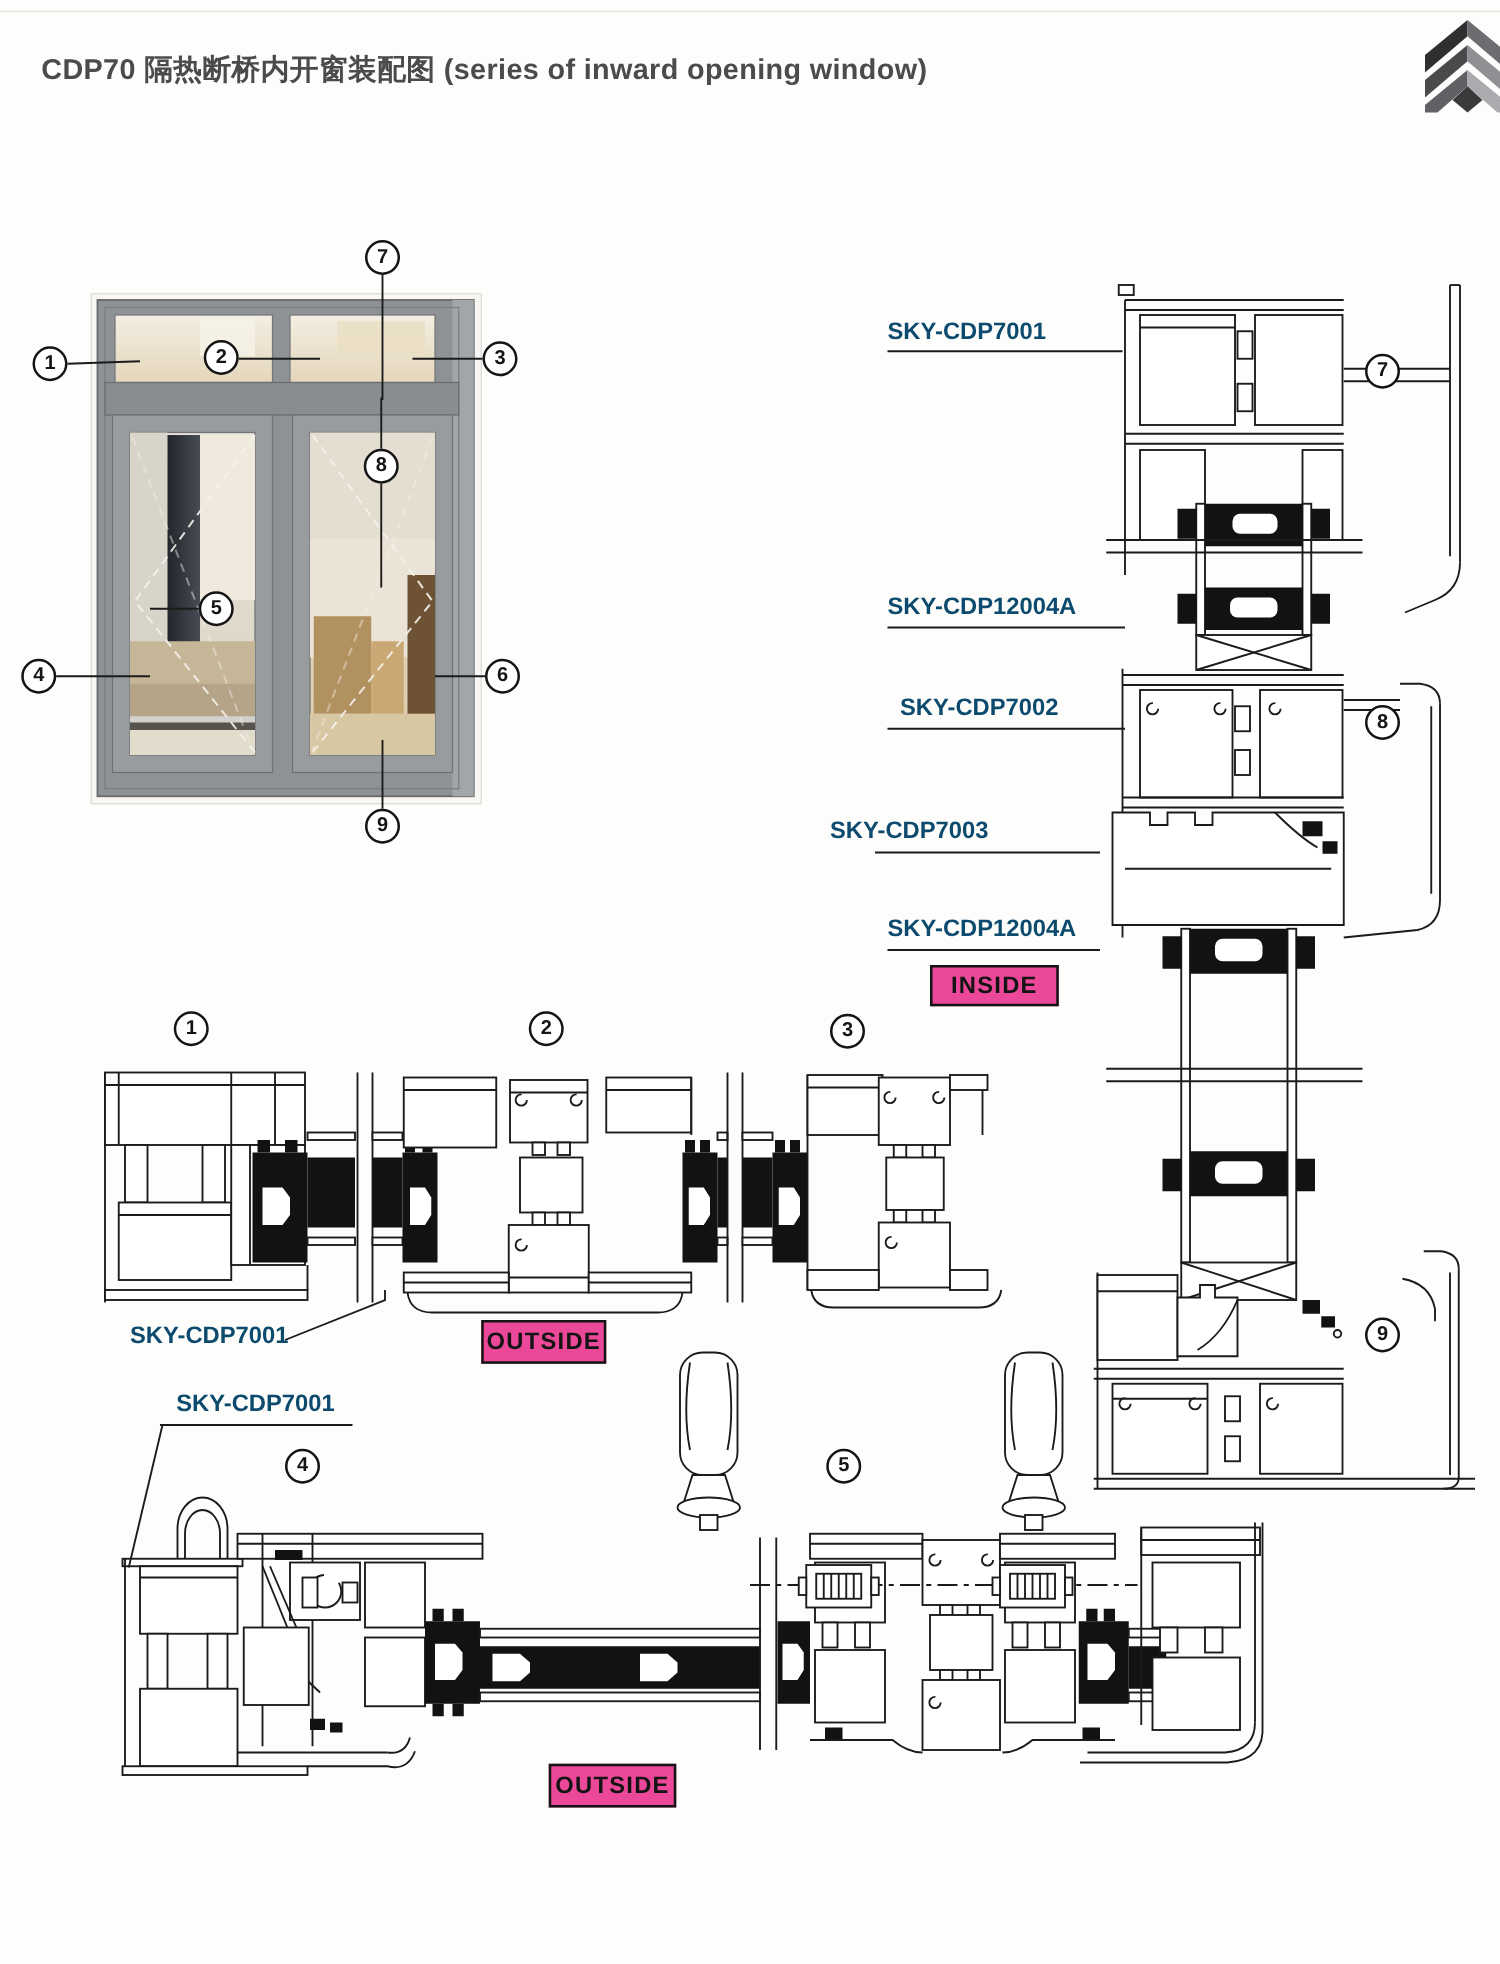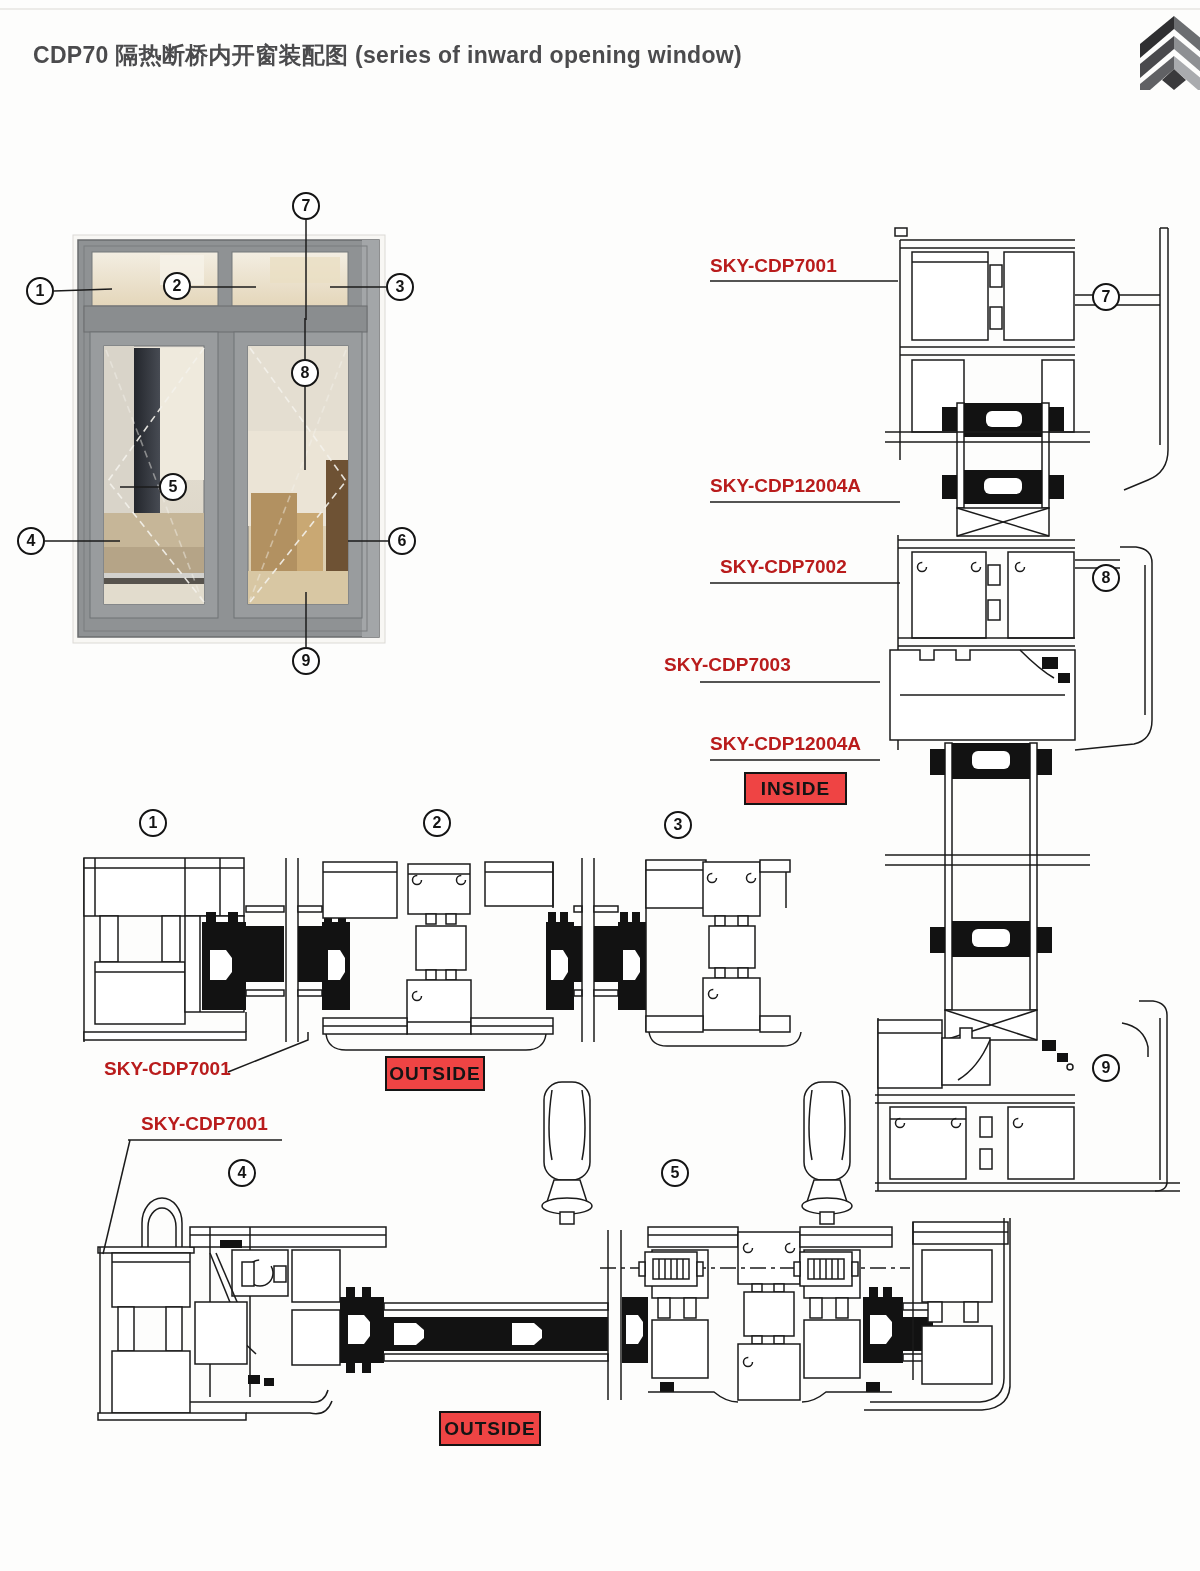--- a/index.html
+++ b/index.html
@@ -6,22 +6,22 @@
   .page{position:relative;width:1200px;height:1571px;background:#fdfdfc;overflow:hidden;
         font-family:"Liberation Sans","DejaVu Sans",sans-serif;padding-left:42px;}
   .abs{position:absolute;}
   .title{position:absolute;left:33px;top:40px;font-weight:bold;font-size:23px;color:#4b4b4d;
          letter-spacing:.3px;white-space:nowrap;}
   .scanline{position:absolute;left:0;top:8px;width:1200px;height:2px;background:#ecebe8;}
   .logo{position:absolute;right:28px;top:16px;display:flex;align-items:center;gap:12px;}
   .logo-text{display:flex;flex-direction:column;}
   .brand{font-weight:bold;font-size:36px;line-height:1;color:#b0202f;letter-spacing:1px;}
   .sub{font-size:20px;color:#8d8d8f;letter-spacing:11px;margin-top:4px;white-space:nowrap;}
-  .lbl{position:absolute;font-weight:bold;font-size:19px;color:#b91c1c;white-space:nowrap;}
-  .obox{position:absolute;border:2px solid #141414;background:#ef4444;display:flex;align-items:center;
+  .lbl{position:absolute;font-weight:bold;font-size:19px;color:#0c4a6e;white-space:nowrap;}
+  .obox{position:absolute;border:2px solid #141414;background:#ec4899;display:flex;align-items:center;
         justify-content:center;font-weight:bold;font-size:19px;color:#141414;letter-spacing:1px;}
   .callout{position:absolute;width:28px;height:28px;border:2px solid #141414;border-radius:50%;
            background:#fff;display:flex;align-items:center;justify-content:center;
            font-weight:bold;font-size:16px;color:#141414;box-sizing:border-box;}
   svg{position:absolute;overflow:visible;}
   .ln{stroke:#1b1b1b;stroke-width:1.5;fill:none;}
   .wh{stroke:#1b1b1b;stroke-width:1.5;fill:#ffffff;}
   .bk{fill:#121212;stroke:none;}
   .wt{fill:#ffffff;stroke:none;}
 </style>

